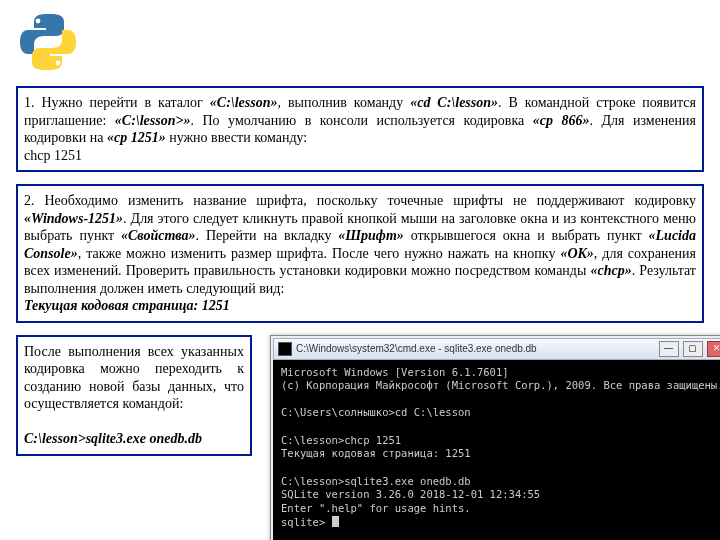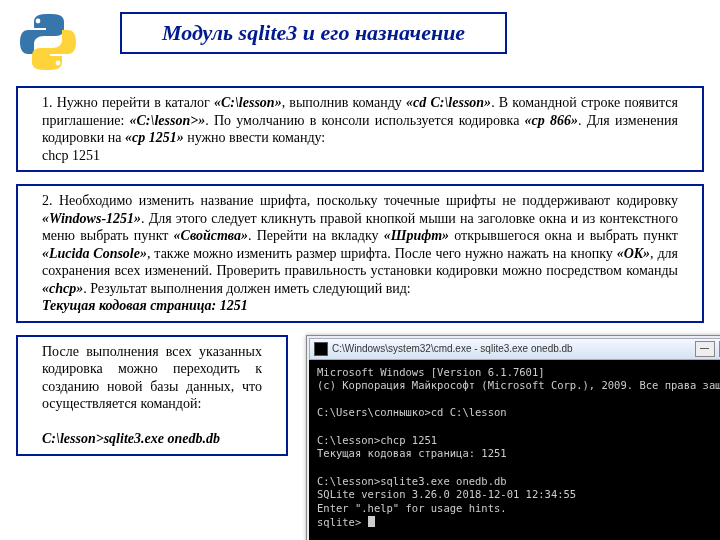--- a/index.html
+++ b/index.html
@@ -31,21 +31,21 @@
     color: #001a8f;
     font-style: italic;
     font-weight: bold;
     font-size: 22px;
     text-align: center;
     flex: 0 0 auto;
     margin-top: 2px;
   }
   .box {
     border: 2px solid #001a8f;
-    padding: 6px 24px;
+    padding: 6px 6px;
     margin-bottom: 12px;
     text-align: justify;
     line-height: 1.25;
   }
   .box p { margin: 0; }
   .row3 {
     display: flex;
     gap: 18px;
     align-items: flex-start;
   }
@@ -98,21 +98,20 @@
 
 <div class="header-row">
   <div class="logo">
     <svg viewBox="0 0 64 64" width="64" height="64">
       <path fill="#3776ab" d="M30 4c-10 0-12 4-12 8v6h12v2H12c-5 0-8 4-8 12s3 12 8 12h6V34c0-5 4-8 10-8h12c5 0 8-3 8-8V12c0-4-2-8-12-8H30z"></path>
       <circle cx="22" cy="11" r="2.4" fill="#fff"></circle>
       <path fill="#ffd43b" d="M34 60c10 0 12-4 12-8v-6H34v-2h18c5 0 8-4 8-12s-3-12-8-12h-6v10c0 5-4 8-10 8H24c-5 0-8 3-8 8v6c0 4 2 8 12 8h6z"></path>
       <circle cx="42" cy="53" r="2.4" fill="#fff"></circle>
     </svg>
   </div>
-  <div class="title-box">Модуль sqlite3 и его назначение</div>
 </div>
 
 <div class="box">
   <p>
     <span>1. Нужно перейти в каталог </span><span class="em">«C:\lesson»</span><span>, выполнив команду </span><span class="em">«cd C:\lesson»</span><span>. В командной строке появится приглашение: </span><span class="em">«C:\lesson&gt;»</span><span>. По умолчанию в консоли используется кодировка </span><span class="em">«cp 866»</span><span>. Для изменения кодировки на </span><span class="em">«cp 1251»</span><span> нужно ввести команду:</span>
   </p>
   <p style="text-align:left"><span>chcp 1251</span></p>
 </div>
 
 <div class="box">

